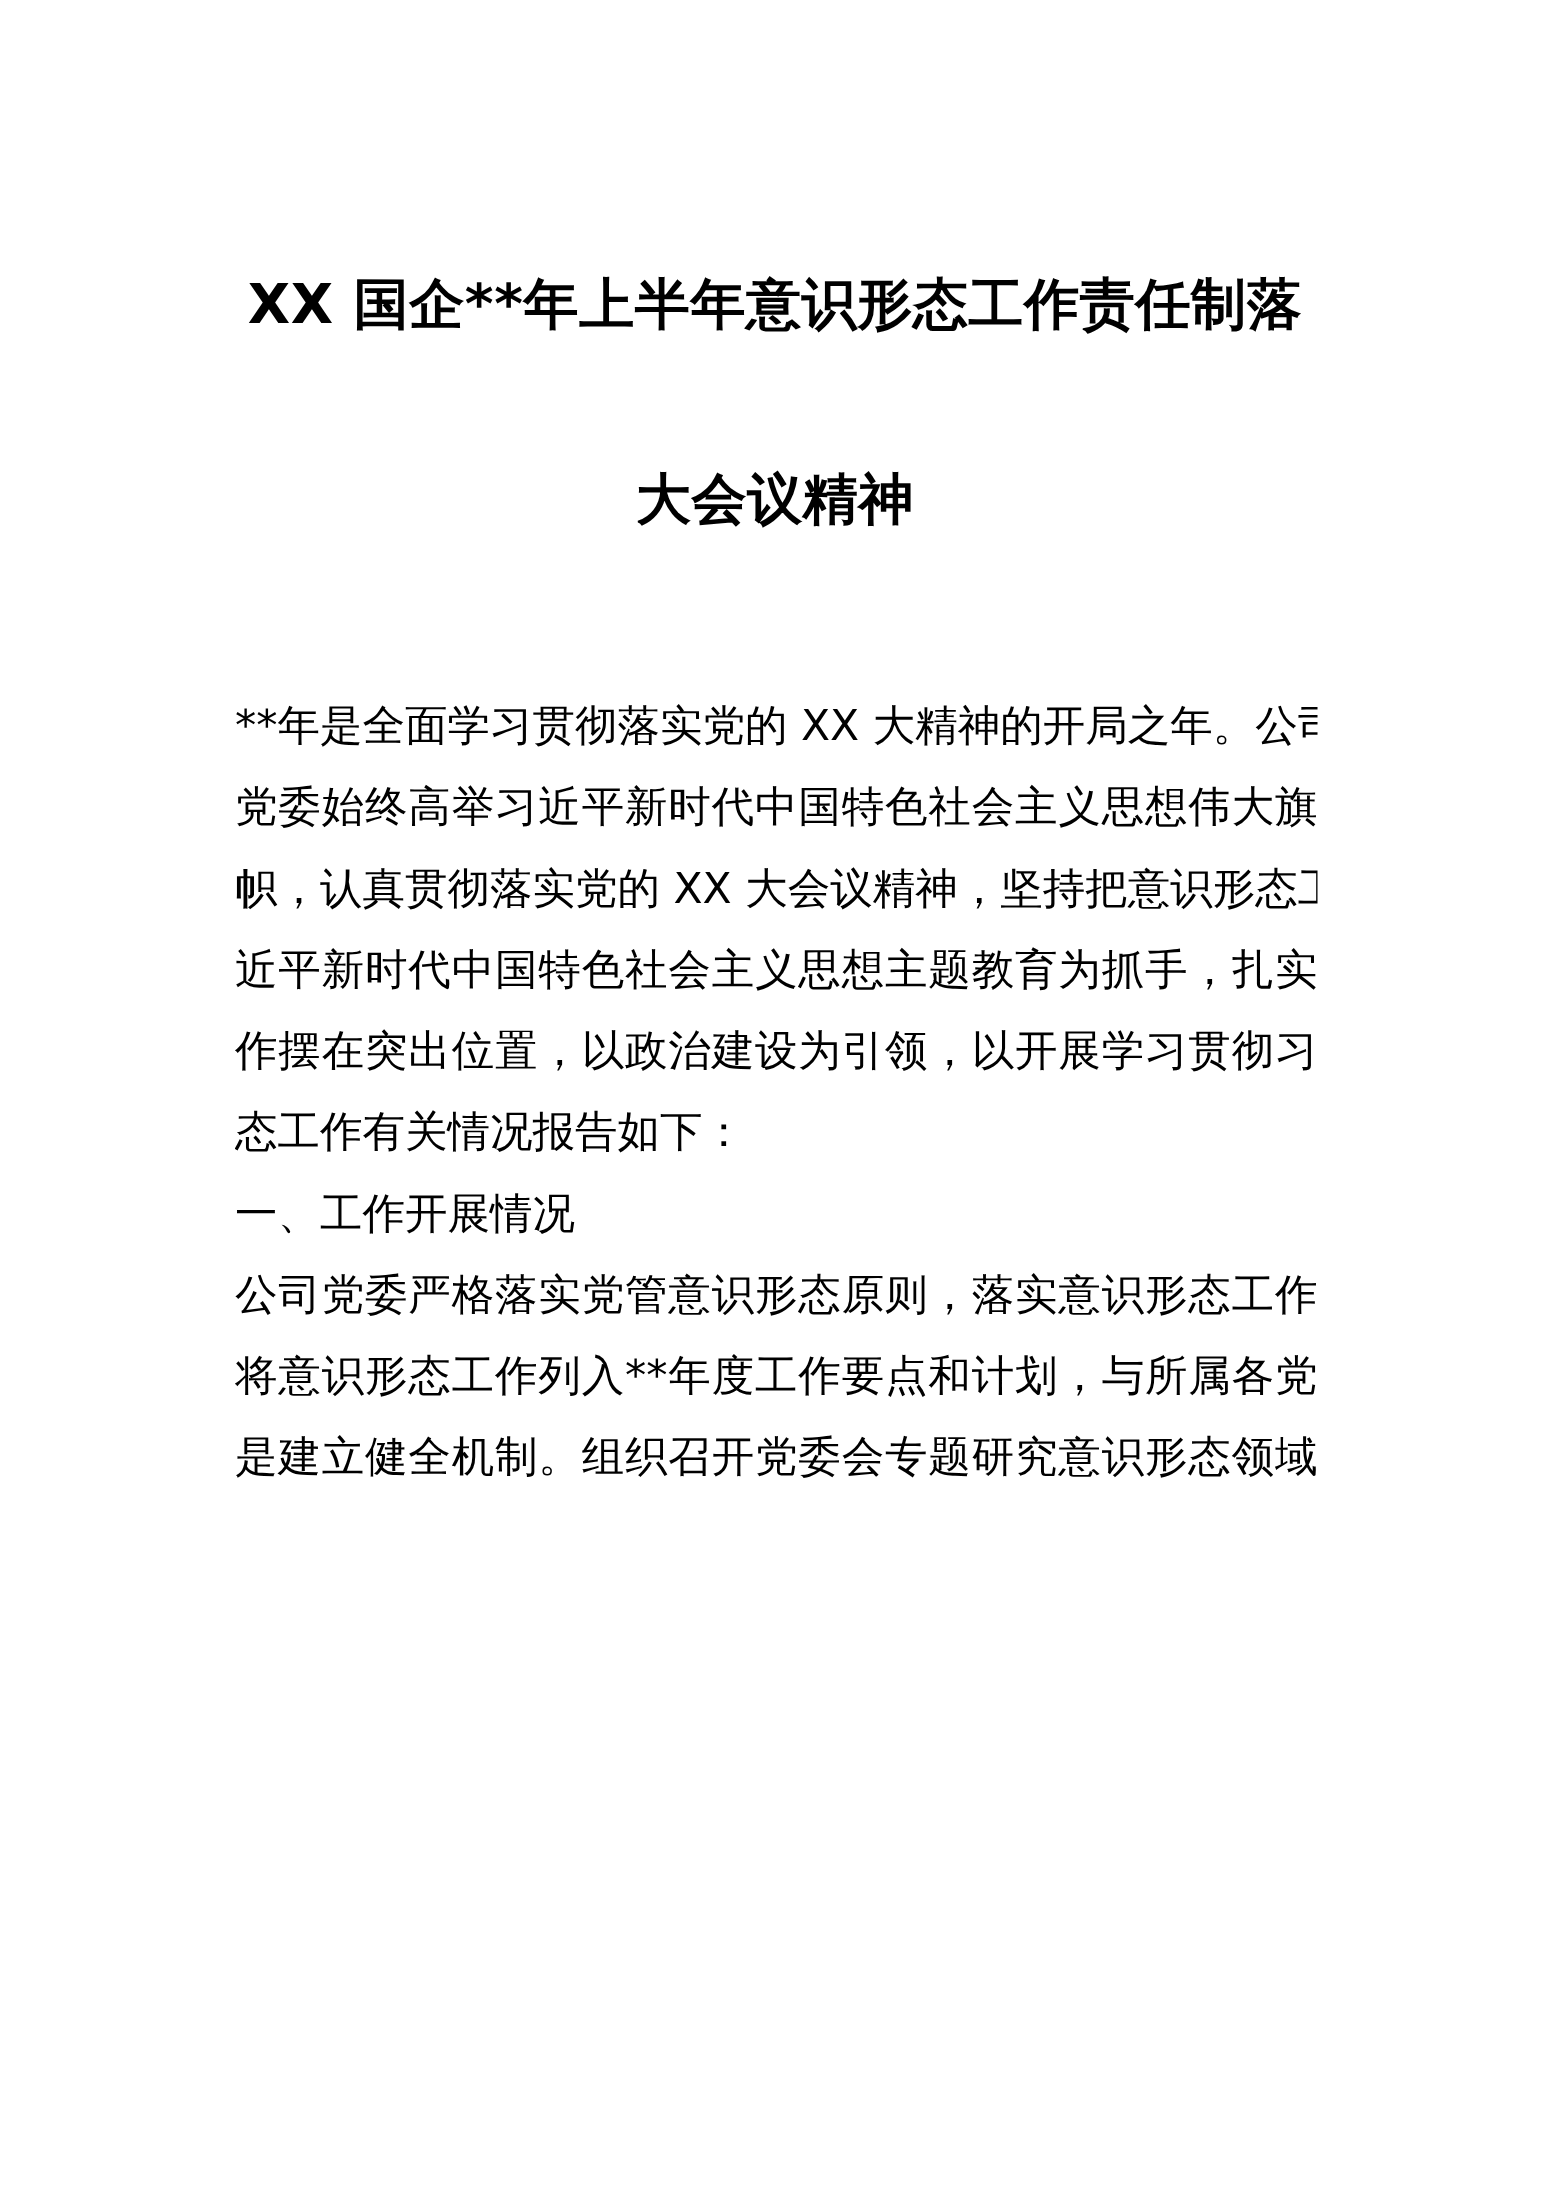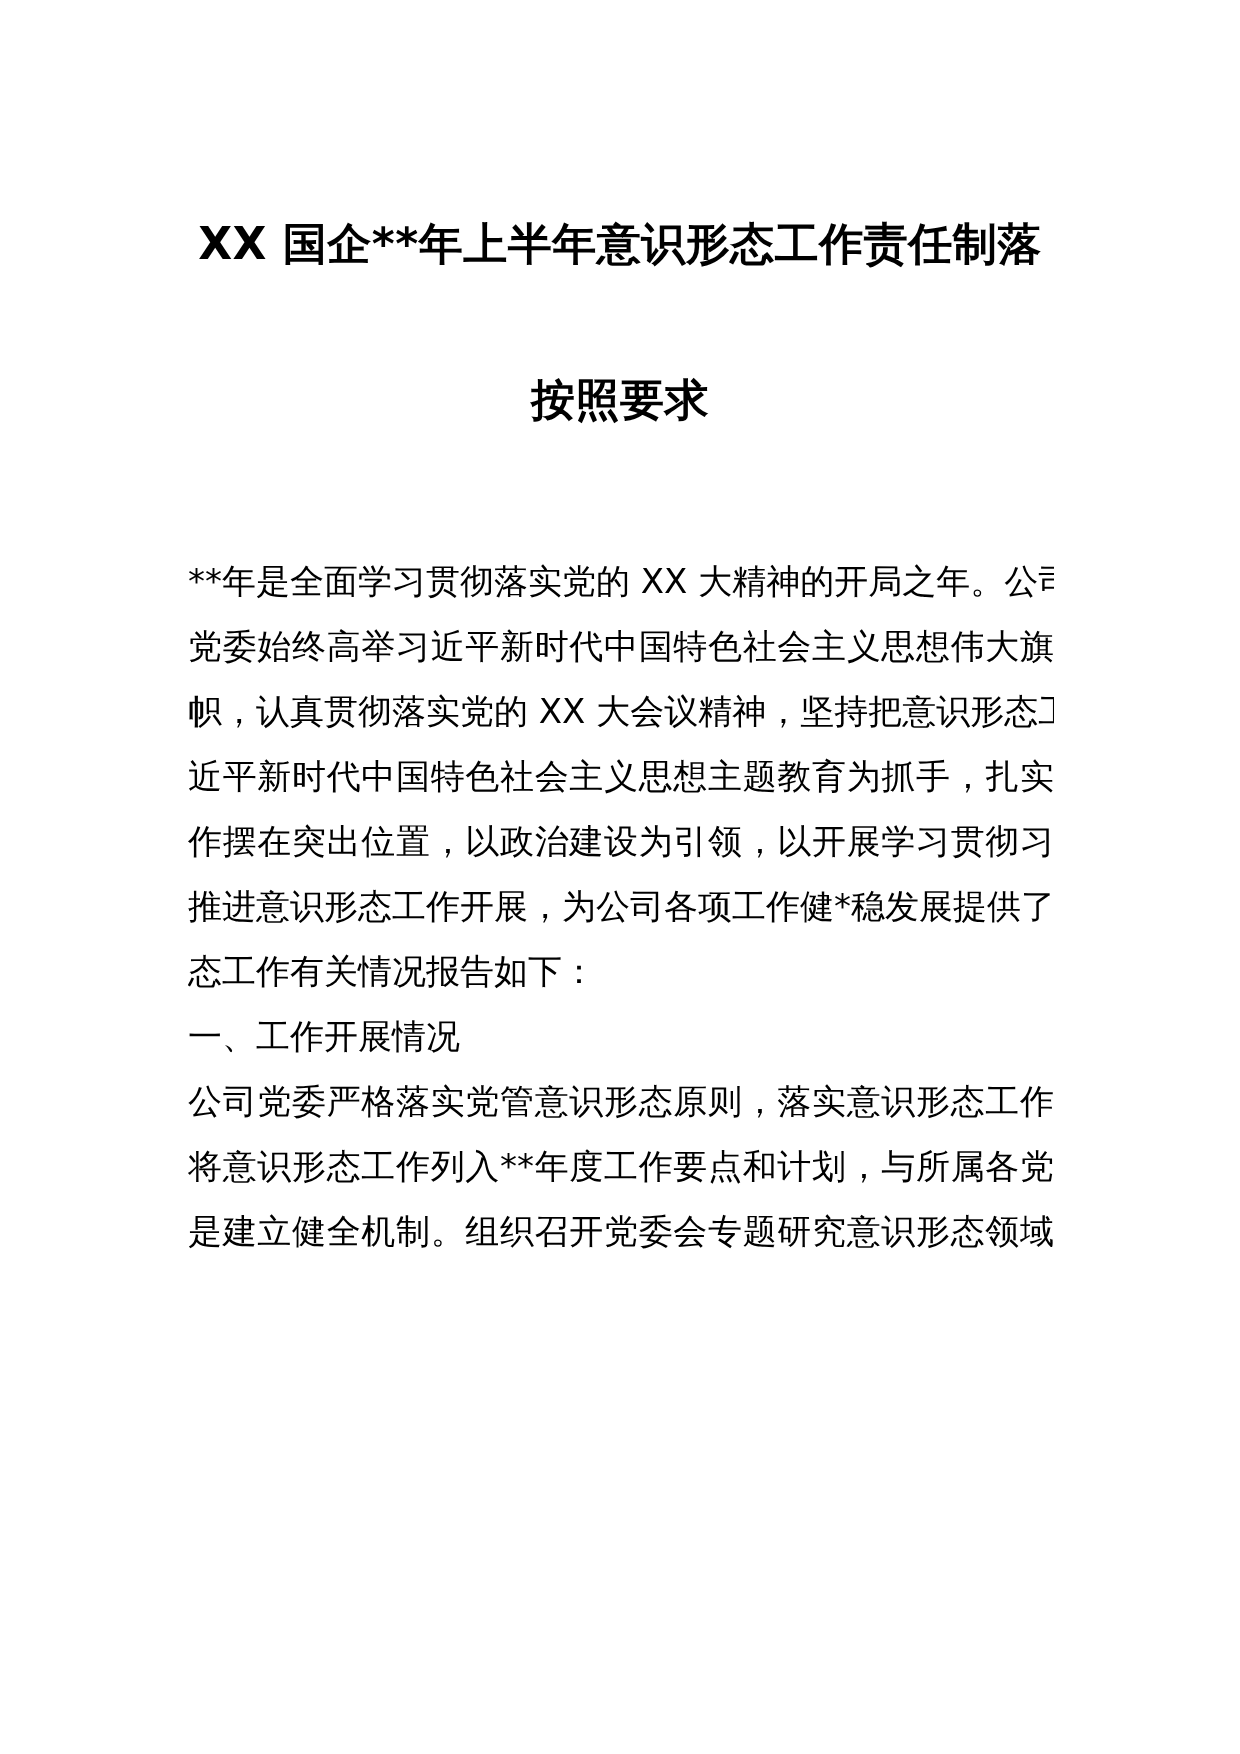--- a/index.html
+++ b/index.html
@@ -59,29 +59,28 @@
       text-align: left;
       font-family: Liberation Serif, serif;
     }
   </style>
 </head>
 <body>
 
 <div class="page">
   <h1 class="title">
     <span class="tline">XX 国企**年上半年意识形态工作责任制落</span>
-    <span class="tline">按照要求</span>
+    <span class="tline">大会议精神</span>
   </h1>
 
   <div class="body-text">
     <span class="line">**年是全面学习贯彻落实党的 XX 大精神的开局之年。公司</span>
     <span class="line">党委始终高举习近平新时代中国特色社会主义思想伟大旗</span>
     <span class="line">帜，认真贯彻落实党的 XX 大会议精神，坚持把意识形态工</span>
     <span class="line">近平新时代中国特色社会主义思想主题教育为抓手，扎实</span>
     <span class="line">作摆在突出位置，以政治建设为引领，以开展学习贯彻习</span>
-    <span class="line">推进意识形态工作开展，为公司各项工作健*稳发展提供了</span>
     <span class="line short">态工作有关情况报告如下：</span>
     <span class="line short">一、工作开展情况</span>
     <span class="line">公司党委严格落实党管意识形态原则，落实意识形态工作</span>
     <span class="line">将意识形态工作列入**年度工作要点和计划，与所属各党</span>
     <span class="line">是建立健全机制。组织召开党委会专题研究意识形态领域</span>
   </div>
 </div>
 
 </body></html>

